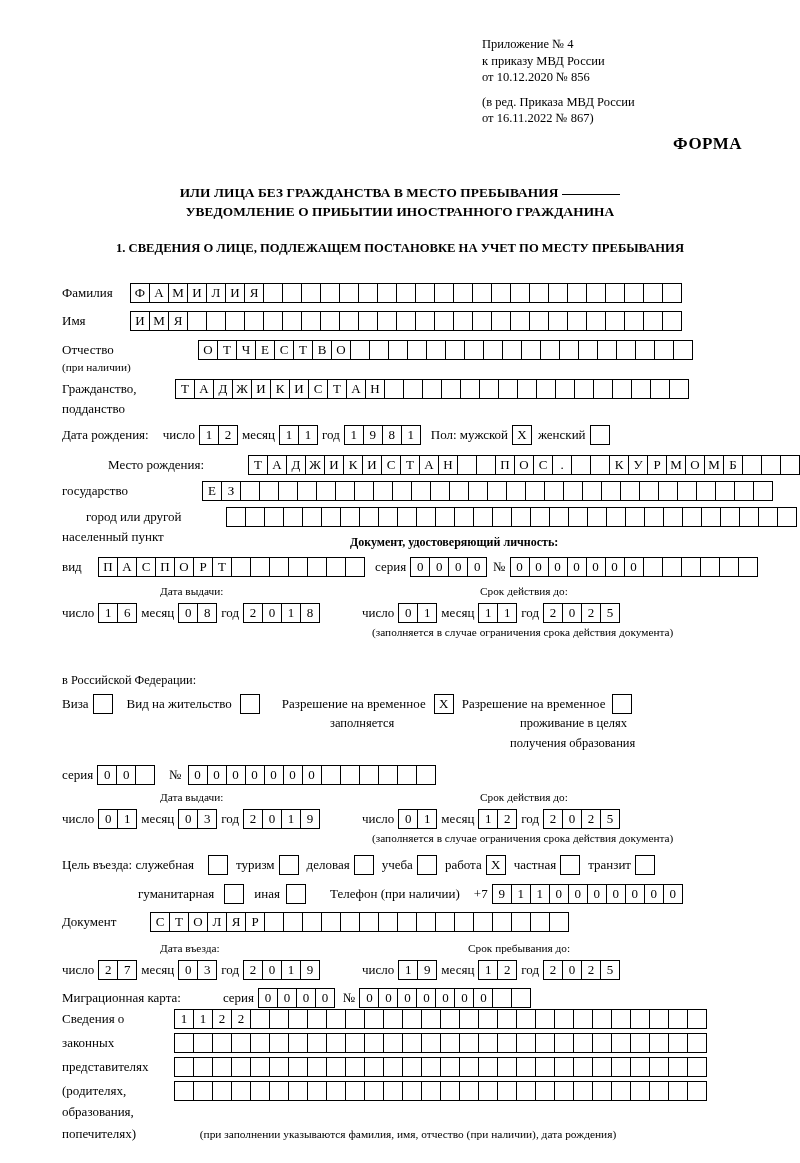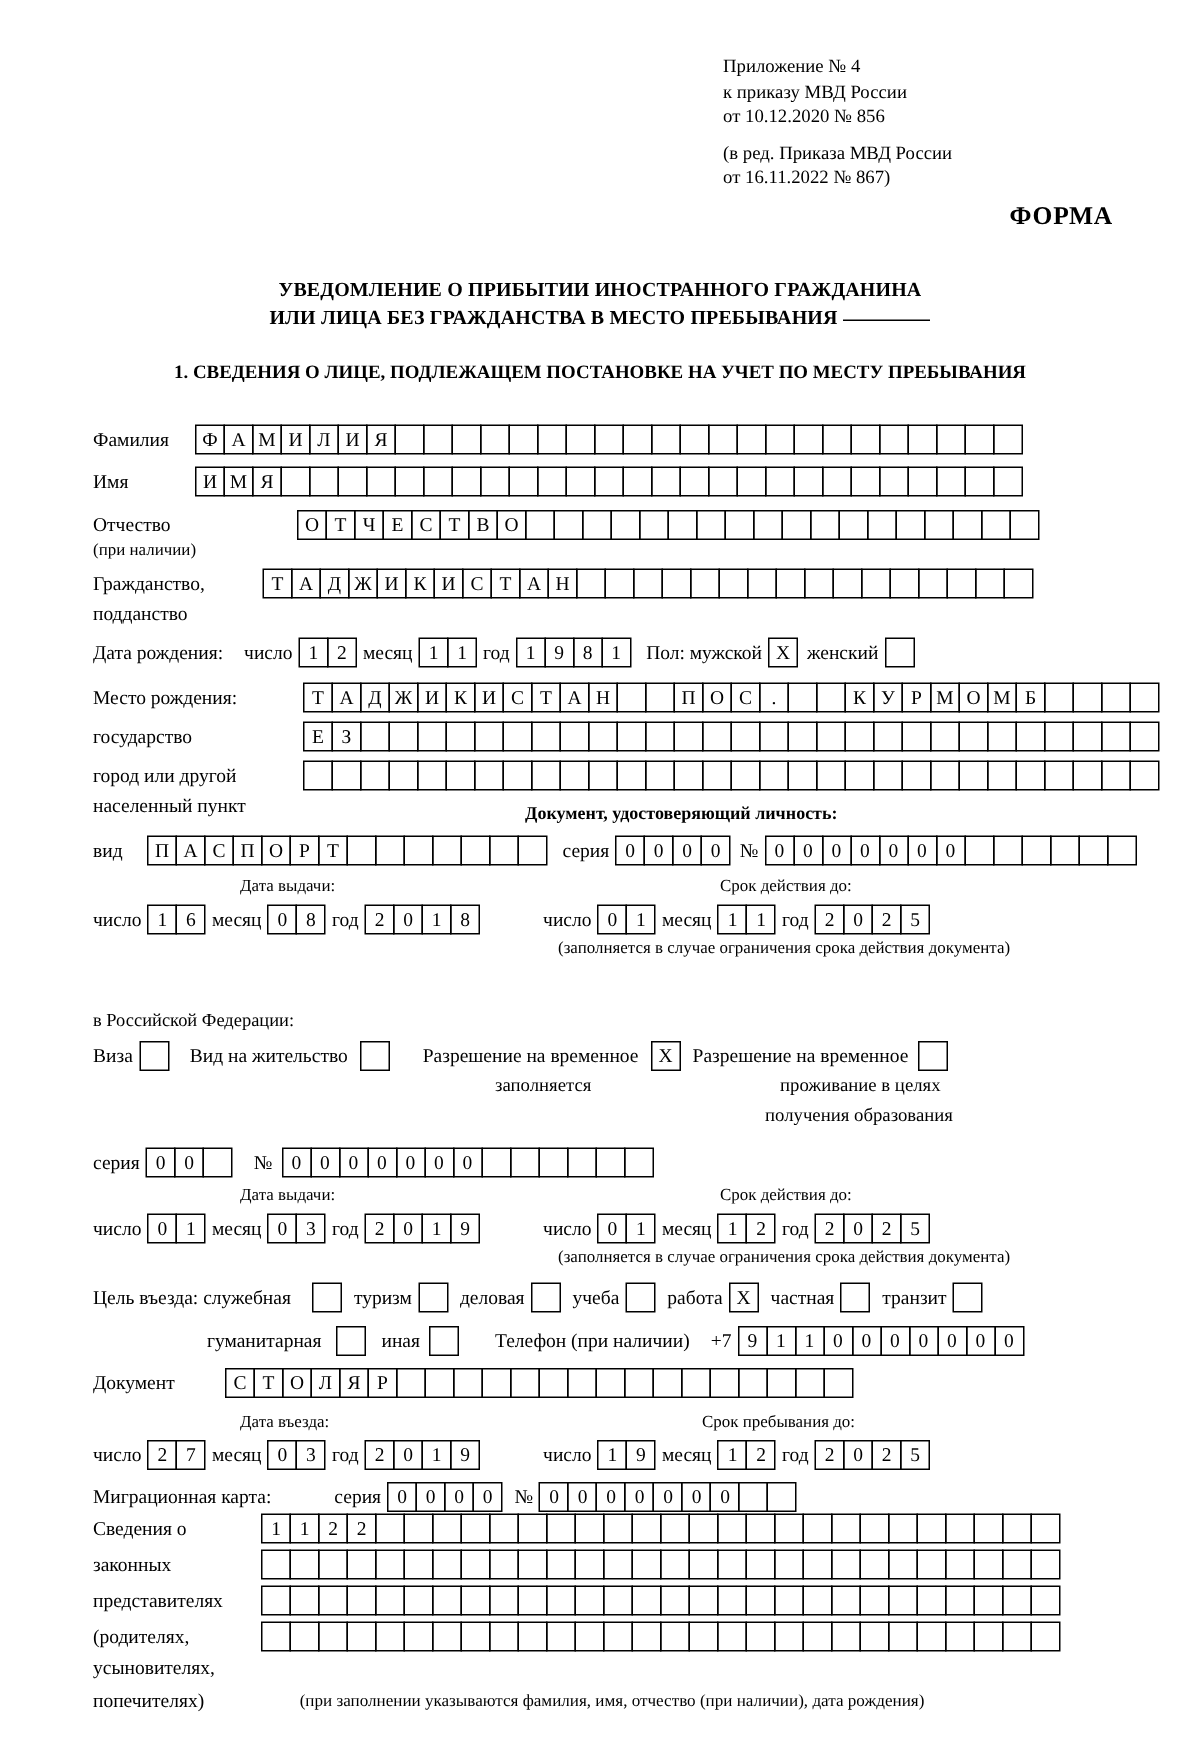--- a/index.html
+++ b/index.html
@@ -136,24 +136,24 @@
     <div>к приказу МВД России</div>
     <div>от 10.12.2020 № 856</div>
     <div class="sep"></div>
     <div>(в ред. Приказа МВД России</div>
     <div>от 16.11.2022 № 867)</div>
   </div>
 
   <div class="form-word">ФОРМА</div>
 
   <div class="title">
-    <div>УВЕДОМЛЕНИЕ О ПРИБЫТИИ ИНОСТРАННОГО ГРАЖДАНИНА</div>
     <div>
       <span>ИЛИ ЛИЦА БЕЗ ГРАЖДАНСТВА В МЕСТО ПРЕБЫВАНИЯ</span><span class="underline-blank"></span>
     </div>
+    <div>УВЕДОМЛЕНИЕ О ПРИБЫТИИ ИНОСТРАННОГО ГРАЖДАНИНА</div>
   </div>
 
   <div class="section-title">1. СВЕДЕНИЯ О ЛИЦЕ, ПОДЛЕЖАЩЕМ ПОСТАНОВКЕ НА УЧЕТ ПО МЕСТУ ПРЕБЫВАНИЯ</div>
 
   <div class="row" style="top:283px; left:62px;">
     <span class="lbl" style="width:68px;">Фамилия</span>
     <span class="cells" id="cells-surname">
         <span class="cell">Ф</span>
         <span class="cell">А</span>
         <span class="cell">М</span>
@@ -320,21 +320,21 @@
     <span class="lbl">Пол: мужской</span>
     <span class="sp4"></span>
     <span class="box">X</span>
     <span class="sp6"></span>
     <span class="lbl">женский</span>
     <span class="sp4"></span>
     <span class="box"></span>
   </div>
 
   <div class="row" style="top:455px; left:62px;">
-    <span class="lbl" style="width:140px;">Место рождения:</span>
+    <span class="lbl" style="width:140px;margin-left:46px;">Место рождения:</span>
     <span class="cells" id="cells-birthplace-1">
         <span class="cell">Т</span>
         <span class="cell">А</span>
         <span class="cell">Д</span>
         <span class="cell">Ж</span>
         <span class="cell">И</span>
         <span class="cell">К</span>
         <span class="cell">И</span>
         <span class="cell">С</span>
         <span class="cell">Т</span>
@@ -390,21 +390,21 @@
         <span class="cell"></span>
         <span class="cell"></span>
         <span class="cell"></span>
         <span class="cell"></span>
         <span class="cell"></span>
         <span class="cell"></span>
         <span class="cell"></span>
       </span>
   </div>
   <div class="row" style="top:507px; left:62px;">
-    <span class="lbl" style="width:140px;">город или другой</span>
+    <span class="lbl" style="width:140px;margin-left:24px;">город или другой</span>
     <span class="cells" id="cells-birthplace-3">
         <span class="cell"></span>
         <span class="cell"></span>
         <span class="cell"></span>
         <span class="cell"></span>
         <span class="cell"></span>
         <span class="cell"></span>
         <span class="cell"></span>
         <span class="cell"></span>
         <span class="cell"></span>
@@ -945,21 +945,21 @@
         <span class="cell"></span>
         <span class="cell"></span>
         <span class="cell"></span>
         <span class="cell"></span>
         <span class="cell"></span>
         <span class="cell"></span>
         <span class="cell"></span>
       </span>
   </div>
   <div class="row" style="top:1104px; left:62px;">
-    <span class="lbl">усыновителях,</span>
+    <span class="lbl">образования,</span>
   </div>
   <div class="row" style="top:1126px; left:62px;">
     <span class="lbl">попечителях)</span>
   </div>
 
   <div class="center-note" style="top:1128px; left:48px; width:720px;">(при заполнении указываются фамилия, имя, отчество (при наличии), дата рождения)</div>
 
 </div>
 
 </body></html>

